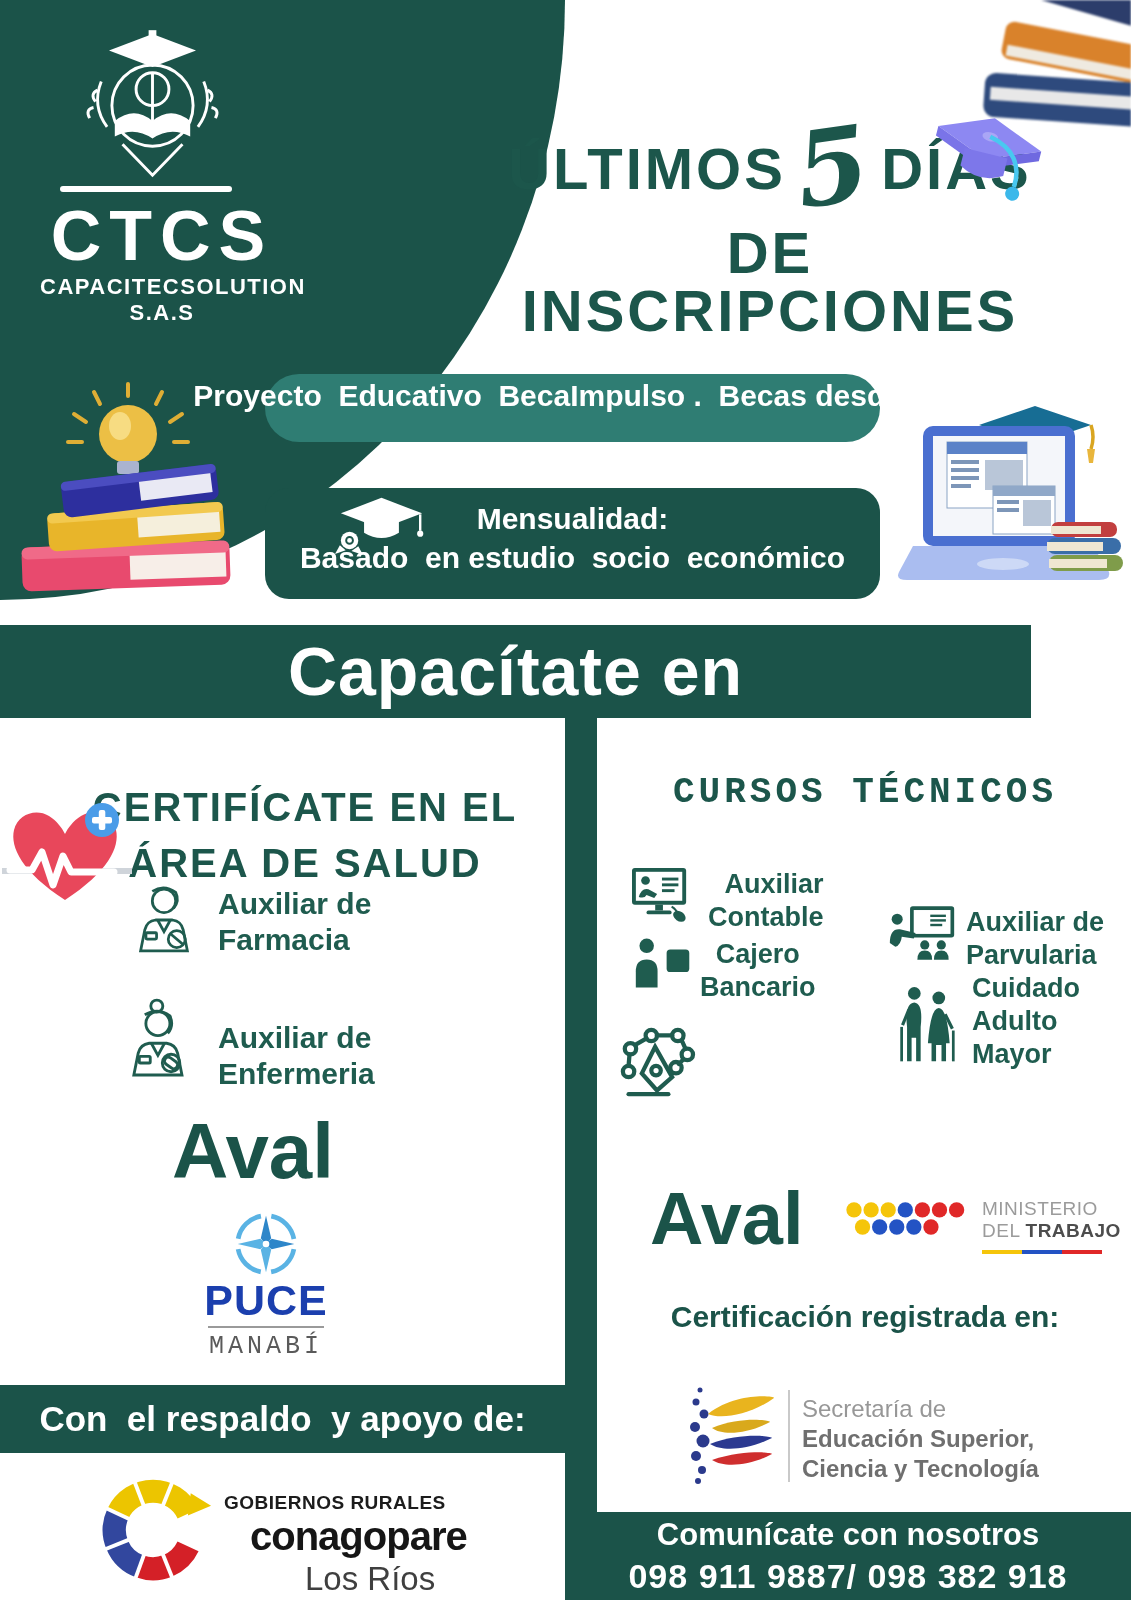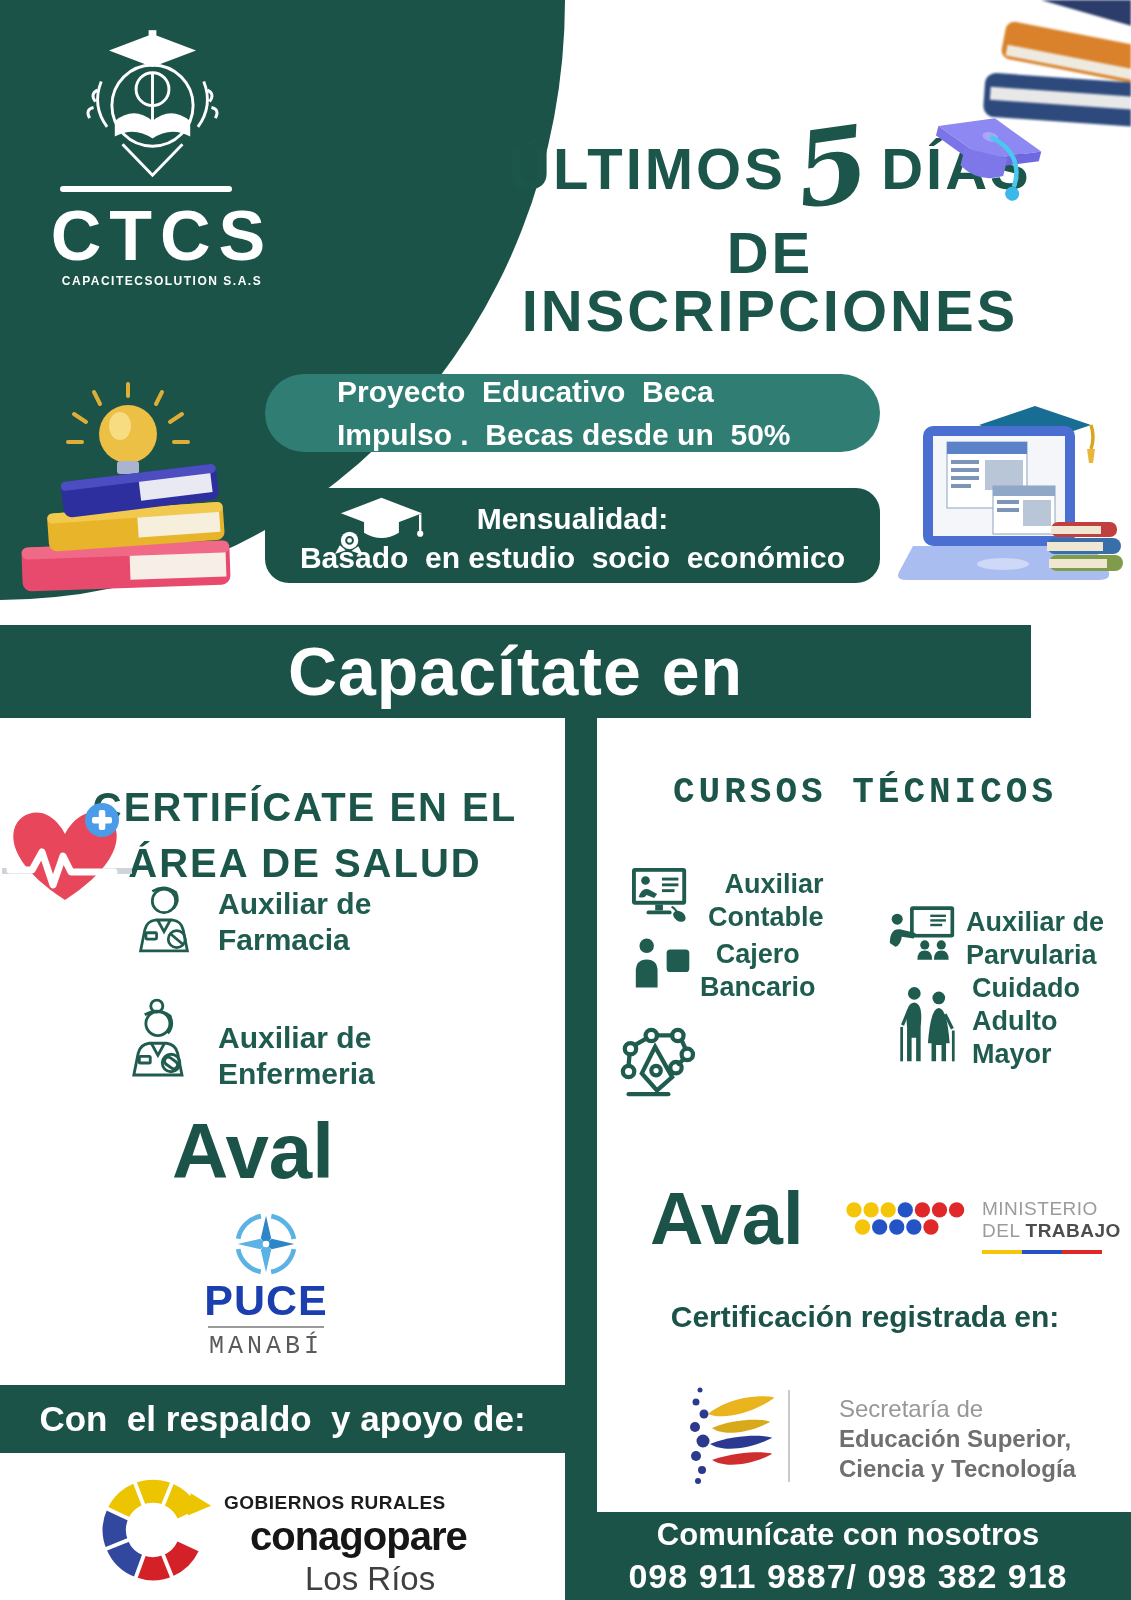--- a/index.html
+++ b/index.html
@@ -8,21 +8,21 @@
   .abs{position:absolute;}
   .dark{background:#1b5349;}
   .teal{background:#2f7d73;}
   .w{color:#fff;}
   .pre{white-space:pre;}
   .center{text-align:center;}
   .chunky{font-weight:800;color:#1c564b;}
   .greentxt{color:#1f5c4f;font-weight:700;}
   
   .ctcs-acronym{font-size:70px;font-weight:800;letter-spacing:8px;color:#fff;}
-  .ctcs-company{font-size:12px;font-weight:700;letter-spacing:1.5px;color:#fff;}
+  .ctcs-company{font-size:22px;font-weight:700;letter-spacing:1.5px;color:#fff;}
   
   .headline-line{font-size:58px;letter-spacing:3px;line-height:1.0;}
   .script-five{display:inline-block;font-family:"DejaVu Serif",serif;font-style:italic;font-weight:600;
                font-size:104px;line-height:0;transform:rotate(-8deg);position:relative;top:14px;margin:0 10px;}
   
   .pill-text{font-size:30px;font-weight:700;line-height:1.45;}
   
   .banner-title{font-size:68px;font-weight:700;letter-spacing:1px;}
   
   .col-header{font-size:40px;letter-spacing:2px;line-height:1.0;margin-top:47px;}
@@ -98,26 +98,26 @@
         <polygon points="6,35 59,56 59,66 6,45" fill="#7a74e8"></polygon>
         <polygon points="112,35 59,56 59,66 112,45" fill="#6f69e0"></polygon>
         <path d="M37 50 v18 q22 13 44 0 v-18 z" fill="#7d77ea"></path>
         <ellipse cx="59" cy="33" rx="8" ry="4.5" fill="#aaa6f6"></ellipse>
         <path d="M59 33 C84 38 96 54 94 76" stroke="#49c8f0" stroke-width="4.5" fill="none"></path>
         <circle cx="94" cy="83" r="7" fill="#3bb8ea"></circle>
       </g>
     </svg>
   </div>
 
-  <div class="abs teal" style="left:265px;top:374px;width:615px;height:78px;border-radius:45px;display:flex;flex-direction:column;justify-content:center;padding-left:72px;box-sizing:border-box;">
+  <div class="abs teal" style="left:265px;top:374px;width:615px;height:68px;border-radius:45px;display:flex;flex-direction:row;justify-content:center;padding-left:72px;box-sizing:border-box;text-align:center;">
     <div class="pill-text w pre">Proyecto  Educativo  Beca</div>
     <div class="pill-text w pre">Impulso .  Becas desde un  50%</div>
   </div>
 
-  <div class="abs dark" style="left:265px;top:488px;width:615px;height:95px;border-radius:24px;">
+  <div class="abs dark" style="left:265px;top:488px;width:615px;height:111px;border-radius:24px;">
     <div class="abs" style="left:70px;top:6px;">
       <svg width="92" height="60" viewBox="0 0 95 62">
         <polygon points="48,4 90,20 48,36 6,20" fill="#fff"></polygon>
         <path d="M30 28 v12 q18 11 36 0 V28 z" fill="#fff"></path>
         <line x1="88" y1="21" x2="88" y2="38" stroke="#fff" stroke-width="2.5"></line>
         <circle cx="88" cy="41" r="3.2" fill="#fff"></circle>
         <circle cx="15" cy="48" r="9" fill="#fff"></circle>
         <circle cx="15" cy="48" r="3.5" fill="none" stroke="#1b5349" stroke-width="2"></circle>
         <polygon points="5,53 0,62 11,58" fill="#fff"></polygon>
         <polygon points="24,54 29,63 17,59" fill="#fff"></polygon>
@@ -395,21 +395,21 @@
         <circle cx="8" cy="76" r="5" fill="#2b3a8c"></circle>
       <circle cx="14" cy="90" r="4" fill="#2b3a8c"></circle>
         <circle cx="10" cy="101" r="3" fill="#2b3a8c"></circle>
       <path d="M20 34 C48 12 86 16 86 18 C64 34 34 40 20 34 Z" fill="#e9b41e"></path>
       <path d="M24 48 C52 36 82 40 82 42 C60 54 34 56 24 48 Z" fill="#d9a91c"></path>
       <path d="M22 64 C52 52 84 56 84 58 C60 70 34 72 22 64 Z" fill="#2b3990"></path>
       <path d="M24 80 C54 70 84 72 84 74 C62 86 36 88 24 80 Z" fill="#cf2e2e"></path>
     </svg>
   </div>
   <div class="abs" style="left:788px;top:1390px;width:2px;height:92px;background:#c9c9c9;"></div>
-  <div class="abs sen-line" style="left:802px;top:1394px;margin-left:37px;">
+  <div class="abs sen-line" style="left:802px;top:1394px;">
     <div class="sen-light">Secretaría de</div>
     <div class="sen-bold">Educación Superior,</div>
     <div class="sen-bold">Ciencia y Tecnología</div>
   </div>
 
   <div class="abs dark" style="left:0;top:1385px;width:565px;height:68px;display:flex;align-items:center;justify-content:center;">
     <div class="support-banner-text w pre">Con  el respaldo  y apoyo de:</div>
   </div>
 
   <div class="abs" style="left:95px;top:1468px;">

